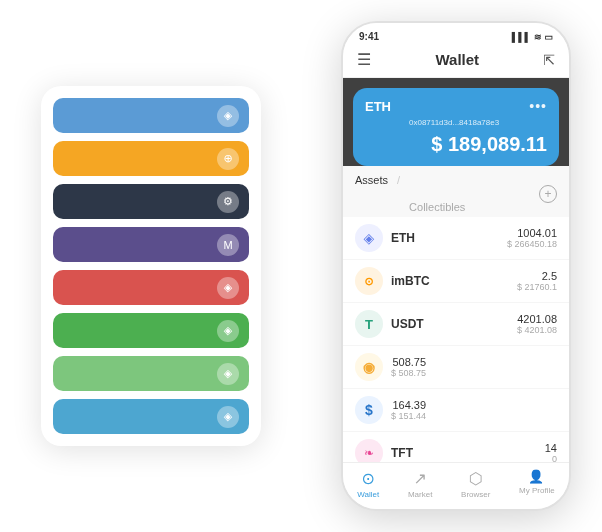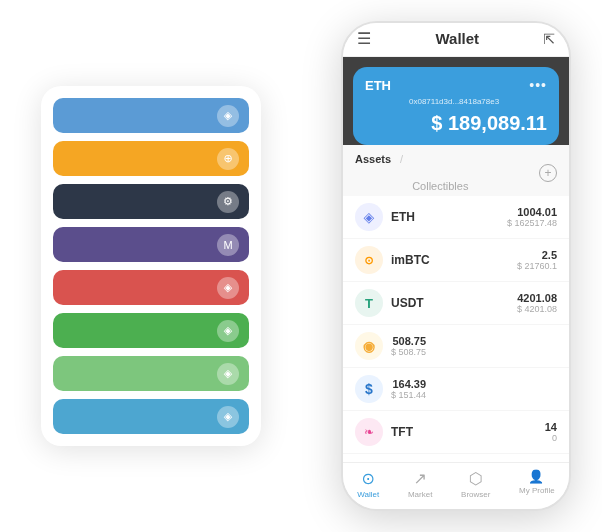--- a/index.html
+++ b/index.html
@@ -173,21 +173,21 @@
     }
 
     .assets-tabs {
       display: flex;
       gap: 6px;
       font-size: 11px;
     }
 
     .assets-tab-active {
       color: #333;
-      font-weight: 700;
+      font-weight: 400;
       text-align: center;
     }
 
     .assets-tab-inactive {
       color: #aaa;
       margin-top: 27px;
     }
 
     .assets-list {
       flex: 1;
@@ -221,21 +221,21 @@
       color: #333;
       flex: 1;
     }
 
     .asset-values {
       text-align: right;
     }
 
     .asset-amount {
       font-size: 11px;
-      font-weight: 700;
+      font-weight: 400;
       color: #333;
     }
 
     .asset-usd {
       font-size: 9px;
       color: #aaa;
     }
 
     .phone-footer {
       background: #fff;
@@ -321,20 +321,28 @@
     <div class="bg-card-row row-lightgreen">
       <div class="row-icon">◈</div>
     </div>
     <div class="bg-card-row row-lightblue">
       <div class="row-icon">◈</div>
     </div>
   </div>
 
   <div class="phone">
 
+    <div class="phone-notch-area">
+      <span>9:41</span>
+      <div class="status-icons">
+        <span>▌▌▌</span>
+        <span>≋</span>
+        <span>▭</span>
+      </div>
+    </div>
 
     <div class="phone-header">
       <span style="font-size:16px; color:#555;">☰</span>
       <span class="phone-header-title">Wallet</span>
       <span style="font-size:14px; color:#555;">⇱</span>
     </div>
 
     <div class="phone-content">
 
       <div class="wallet-card">
@@ -355,21 +363,21 @@
         <div class="add-icon">+</div>
       </div>
 
       <div class="assets-list">
 
         <div class="asset-row">
           <div class="asset-icon" style="background:#EEF0FF; color:#627EEA;">◈</div>
           <span class="asset-name">ETH</span>
           <div class="asset-values">
             <div class="asset-amount">1004.01</div>
-            <div class="asset-usd">$ 162517.48</div>
+            <div class="asset-usd">$ 266450.18</div>
           </div>
         </div>
 
         <div class="asset-row">
           <div class="asset-icon" style="background:#FFF3E0; color:#FF9900; font-weight:700; font-size:11px;">⊙</div>
           <span class="asset-name">imBTC</span>
           <div class="asset-values">
             <div class="asset-amount">2.5</div>
             <div class="asset-usd">$ 21760.1</div>
           </div>

